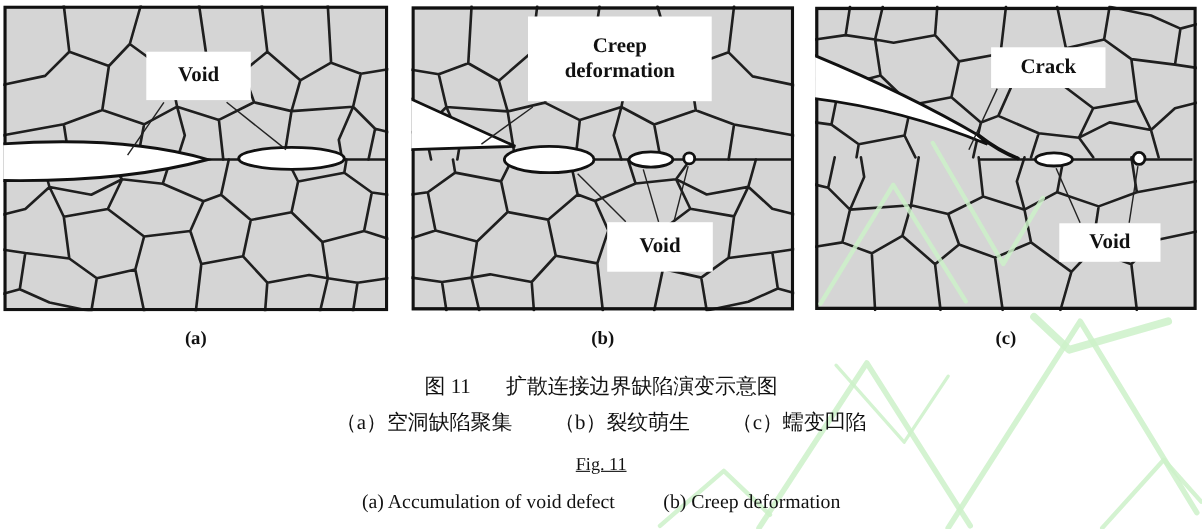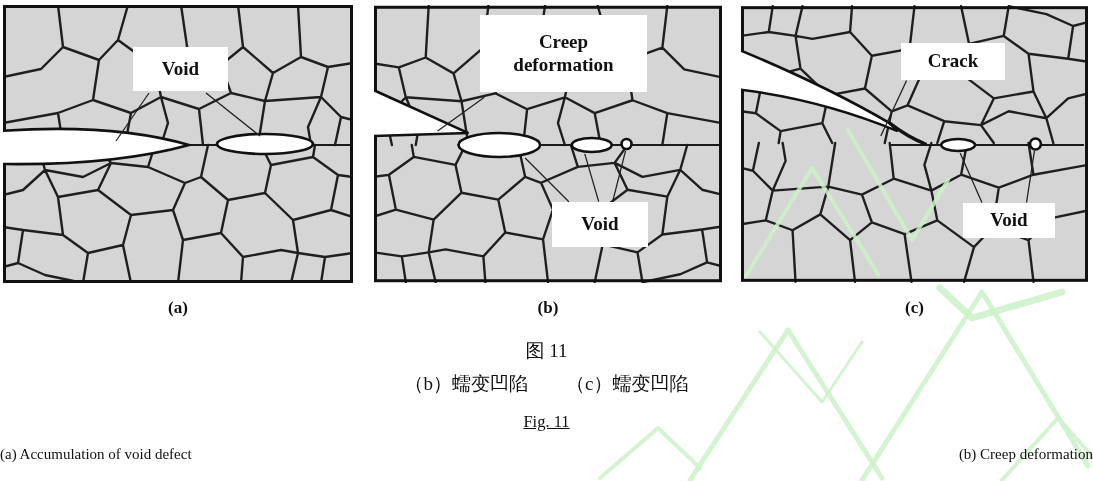--- a/index.html
+++ b/index.html
@@ -31,21 +31,21 @@
     align-items:center;justify-content:center;font-weight:700;font-size:17px;color:#111;}
   #letter-a{left:3px;width:350px;}
   #letter-b{left:374px;width:348px;}
   #letter-c{left:741px;width:347px;}
 
   .caption-line{position:absolute;left:0;width:1093px;display:flex;
     justify-content:center;align-items:baseline;color:#111;}
   .cap-zh-title{top:338px;font-size:19px;gap:32px;}
   .cap-zh-sub{top:371px;font-size:19px;gap:38px;}
   .cap-en-title{top:412px;font-size:16.5px;gap:14px;text-decoration:underline;}
-  .cap-en-sub{top:446px;font-size:15px;gap:44px;justify-content:space-between;}
+  .cap-en-sub{top:446px;font-size:18px;gap:44px;}
 
   .wm{position:absolute;left:0;top:0;pointer-events:none;}
   .wmline{fill:none;stroke:#cdf1c9;stroke-linejoin:round;stroke-linecap:round;opacity:.85;}
 </style>
 </head>
 <body>
 
 <div class="stage">
 
   <div class="panel" id="panel-a">
@@ -114,23 +114,25 @@
     <path class="wmline" stroke-width="4" d="M600,478 L658,428 L700,468"></path>
     <path class="wmline" stroke-width="3" d="M760,332 L822,402 L862,342"></path>
   </svg>
 
   <div class="panel-letter-row" id="letter-a">(a)</div>
   <div class="panel-letter-row" id="letter-b">(b)</div>
   <div class="panel-letter-row" id="letter-c">(c)</div>
 
   <div class="caption-line cap-zh-title">
     <span>图 11</span>
+    <span>扩散连接边界缺陷演变示意图</span>
   </div>
   <div class="caption-line cap-zh-sub">
-    <span>（b）蠕变凹陷</span>
+    <span>（a）空洞缺陷聚集</span>
+    <span>（b）裂纹萌生</span>
     <span>（c）蠕变凹陷</span>
   </div>
   <div class="caption-line cap-en-title">
     <span>Fig. 11</span>
   </div>
   <div class="caption-line cap-en-sub">
     <span>(a) Accumulation of void defect</span>
     <span>(b) Creep deformation</span>
   </div>
 

